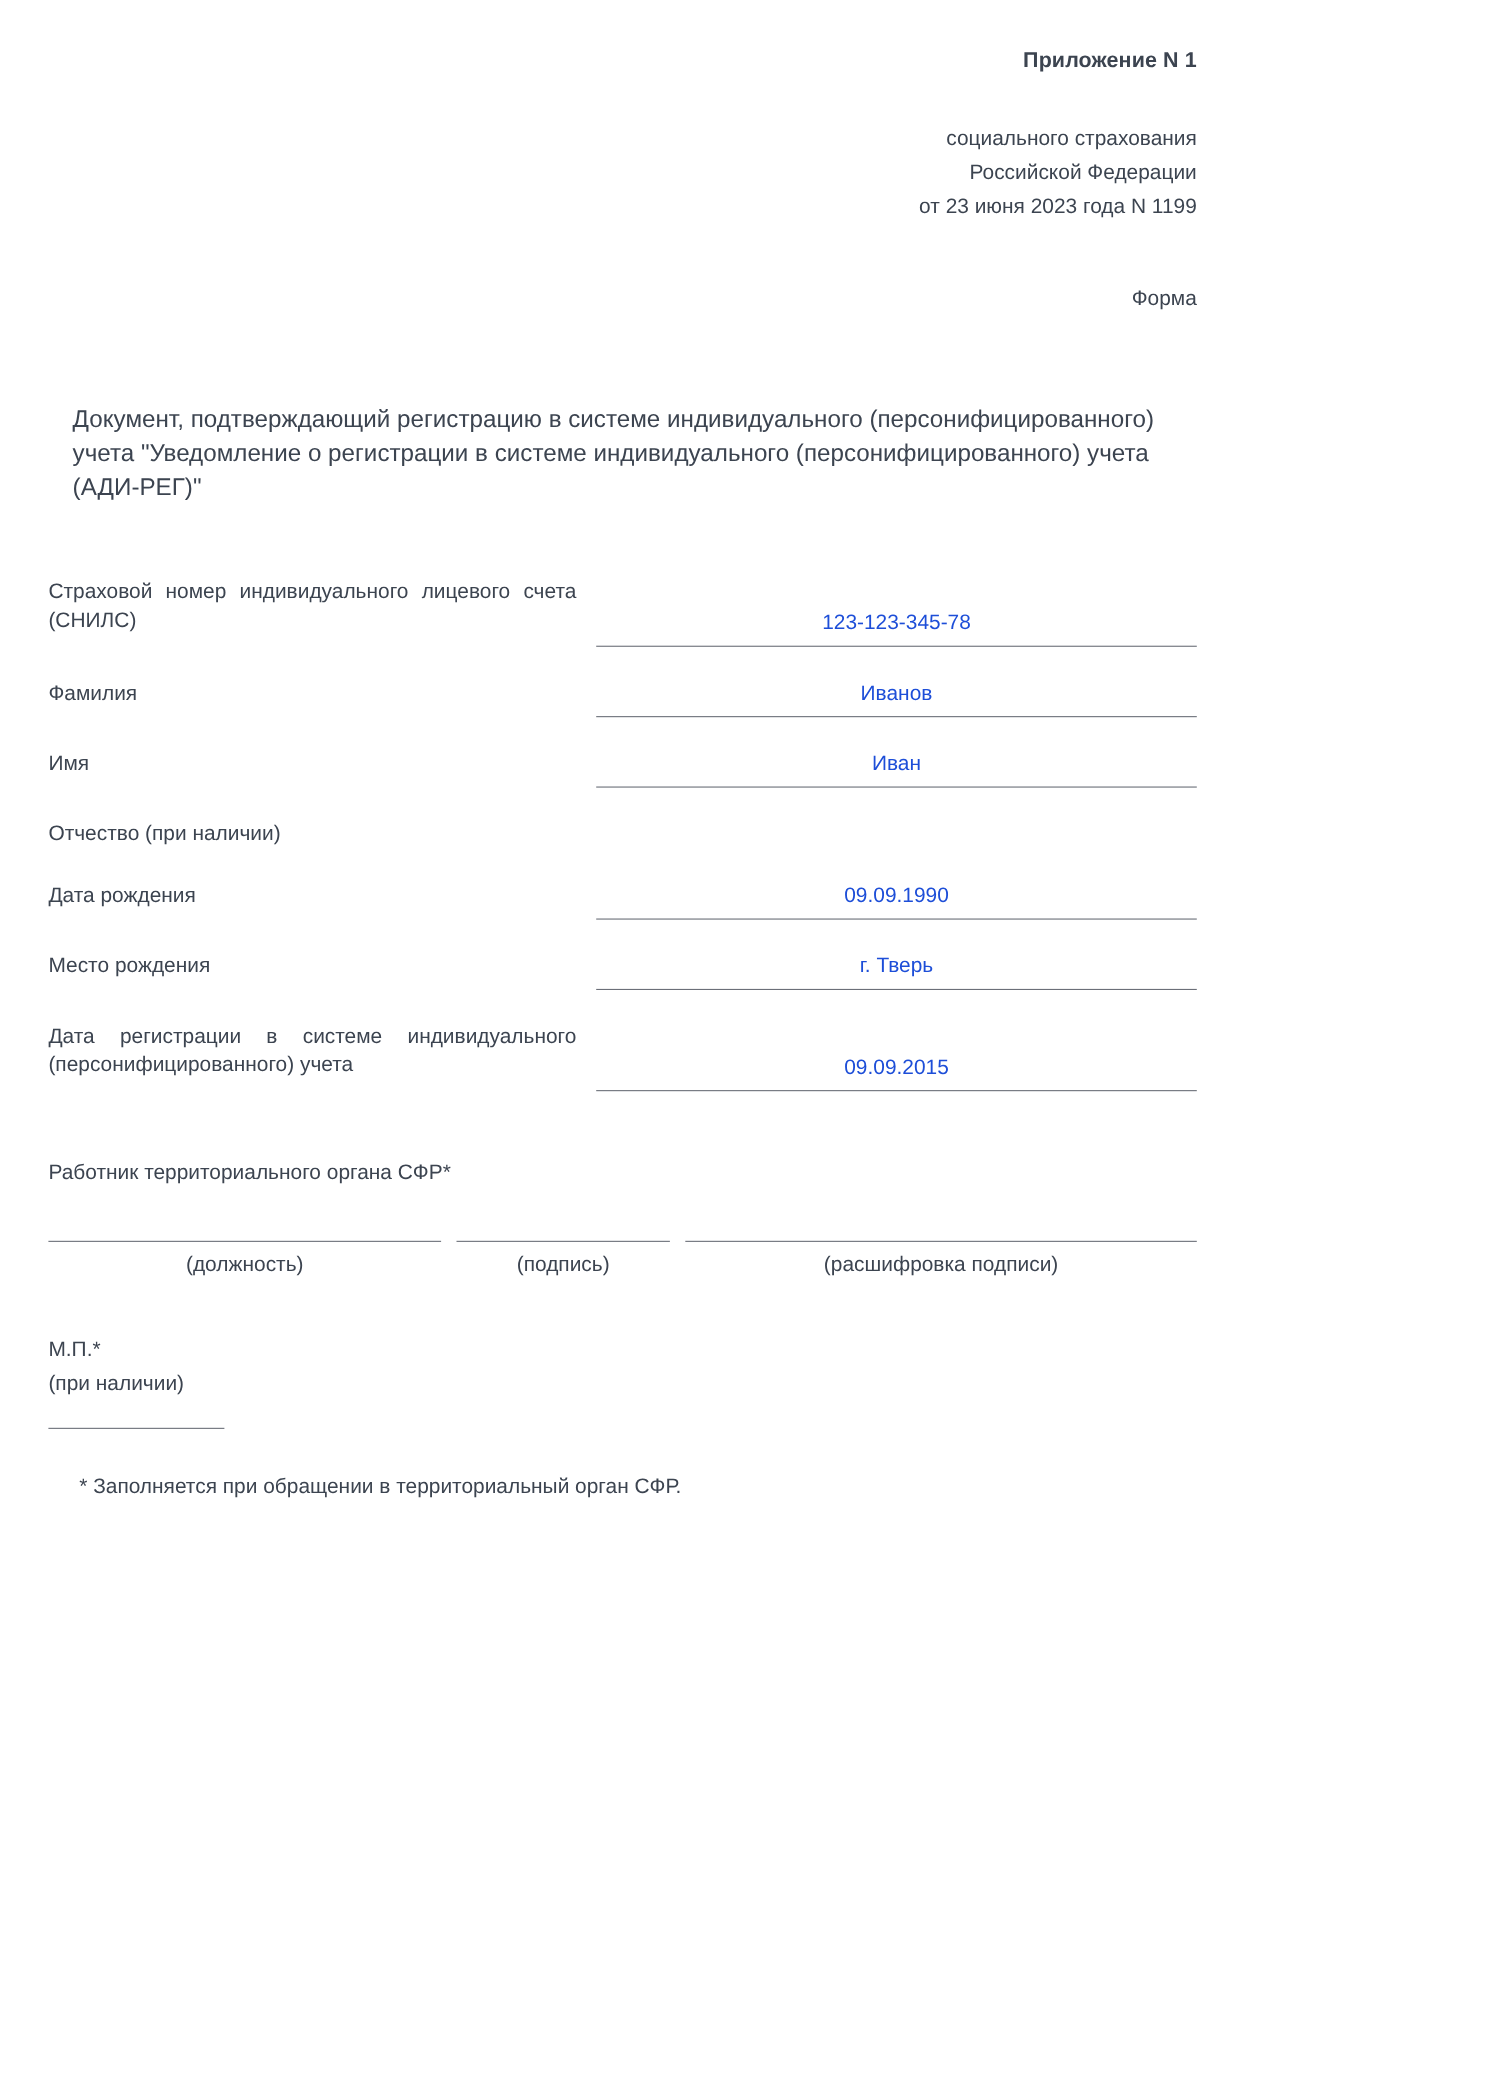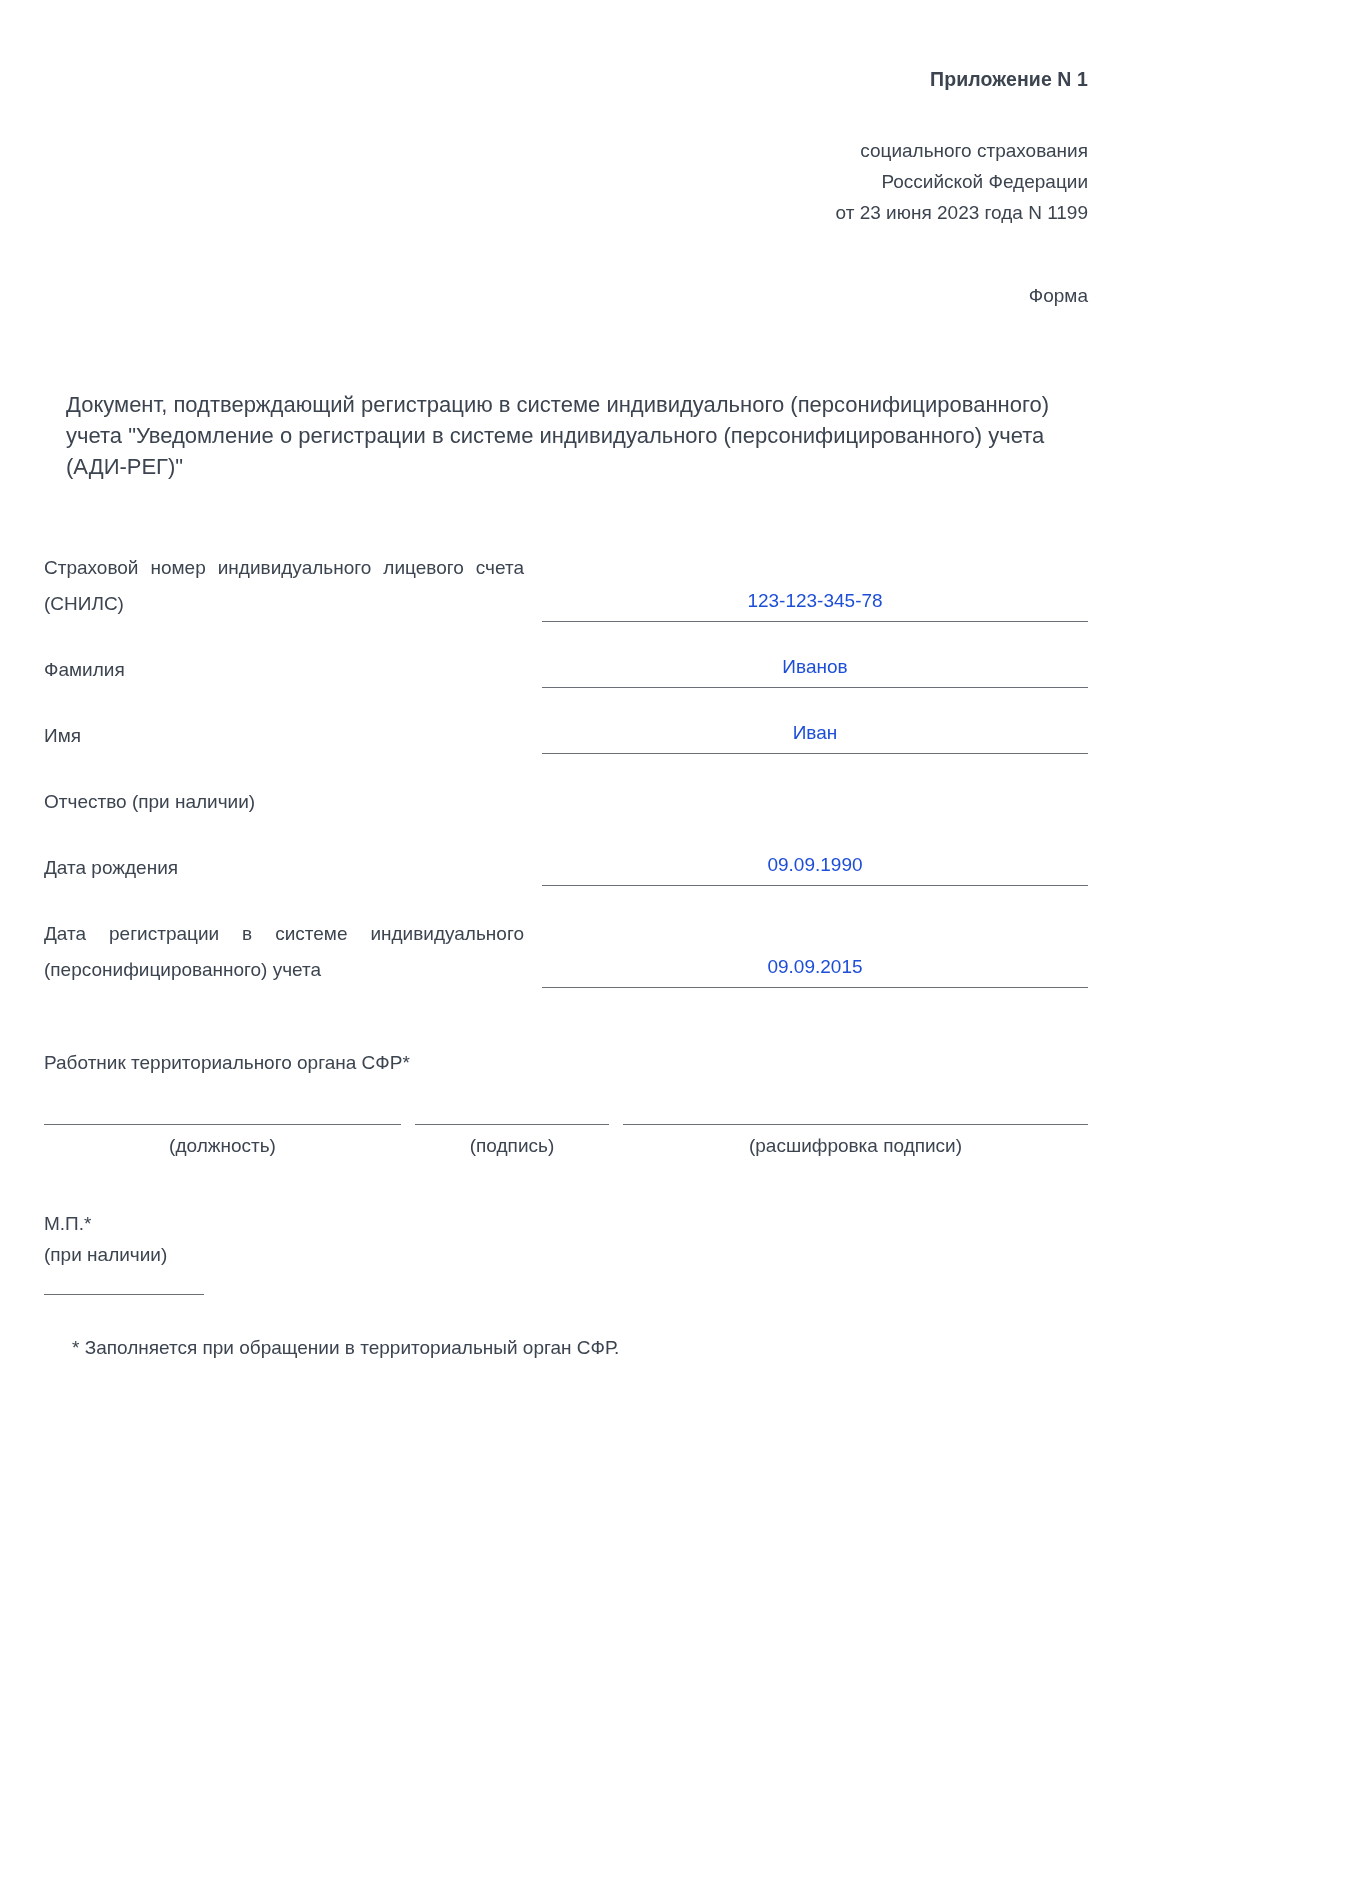--- a/index.html
+++ b/index.html
@@ -13,21 +13,21 @@
     min-height: 1894px;
     font-family: "Liberation Sans", "DejaVu Sans", sans-serif;
     color: #3c4450;
     -webkit-font-smoothing: antialiased;
   }
   .page {
     position: relative;
     width: 1360px;
     min-height: 1894px;
     box-sizing: border-box;
-    padding: 64px 272px 40px 44px;
+    padding: 40px 272px 40px 44px;
   }
 
   
   .header-block {
     text-align: right;
     font-size: 19px;
     line-height: 31px;
     color: #3c4450;
   }
   .appendix-title {
@@ -60,21 +60,21 @@
   }
   .field-row {
     display: flex;
     align-items: flex-start;
     margin-bottom: 12px;
   }
   .field-label {
     width: 480px;
     flex: 0 0 480px;
     font-size: 19px;
-    line-height: 36px;
+    line-height: 26px;
     text-align: justify;
     text-align-last: left;
     padding-top: 2px;
   }
   .field-label.two-line { text-align: justify; }
   .field-value-wrap {
     flex: 1 1 auto;
     min-width: 0;
     padding-left: 18px;
     align-self: flex-end;
@@ -190,20 +190,26 @@
       <div class="field-label">Отчество (при наличии)</div>
     </div>
 
     <div class="field-row row-bdate">
       <div class="field-label">Дата рождения</div>
       <div class="field-value-wrap">
         <div class="field-value">09.09.1990</div>
       </div>
     </div>
 
+    <div class="field-row row-bplace">
+      <div class="field-label">Место рождения</div>
+      <div class="field-value-wrap">
+        <div class="field-value">г. Тверь</div>
+      </div>
+    </div>
 
 
     <div class="field-row row-reg">
       <div class="field-label two-line">Дата регистрации в системе индивидуального (персонифицированного) учета</div>
       <div class="field-value-wrap">
         <div class="field-value">09.09.2015</div>
       </div>
     </div>
 
   </div>

